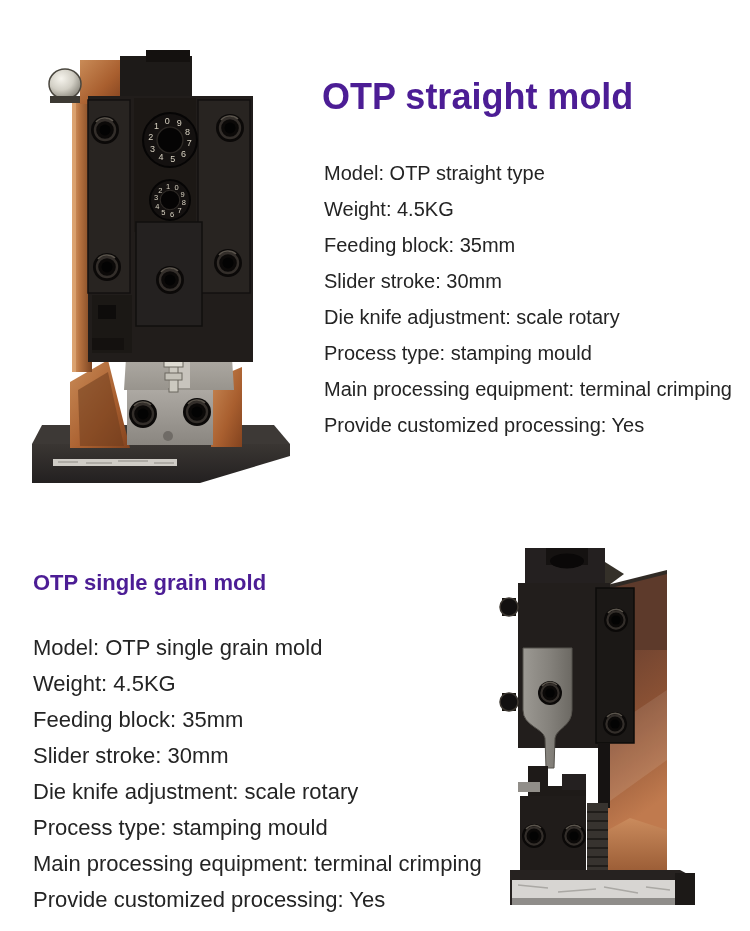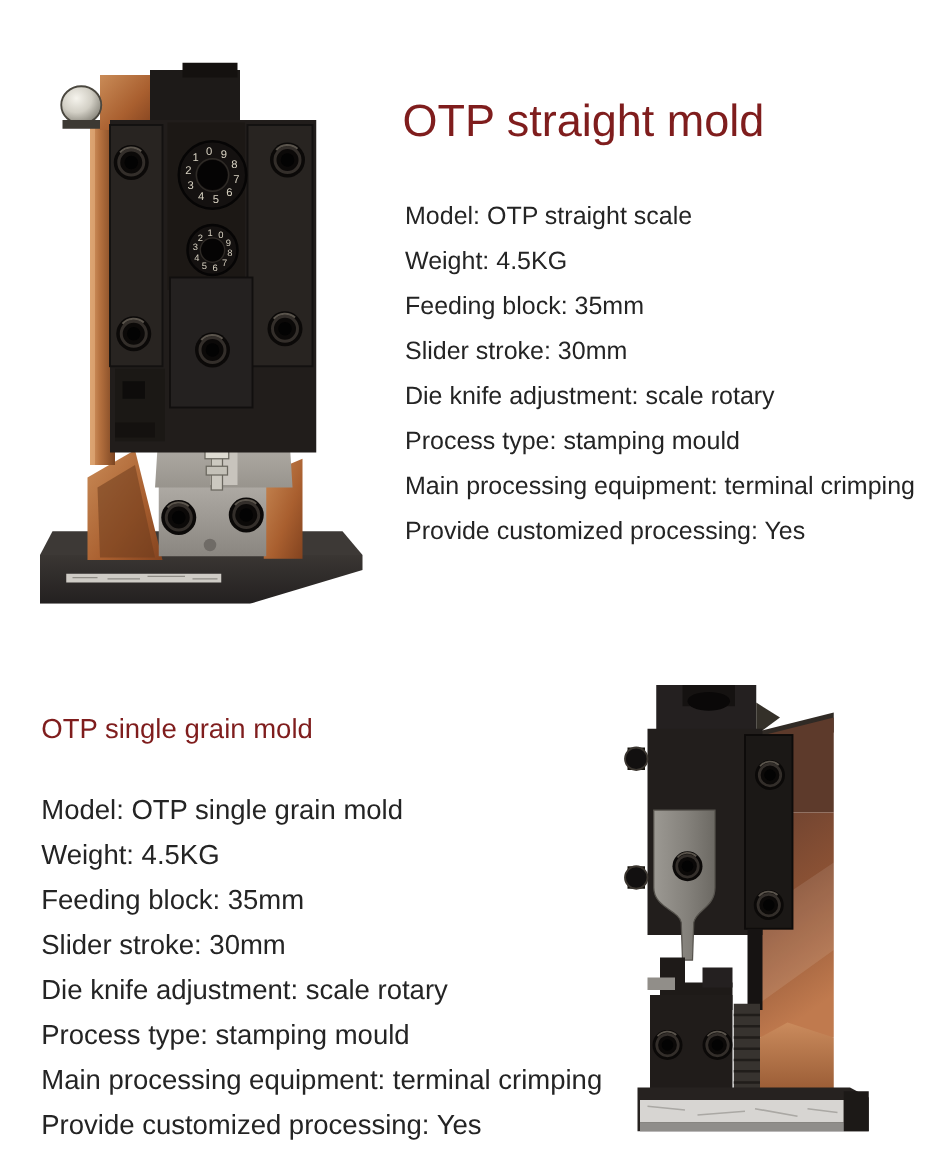--- a/index.html
+++ b/index.html
@@ -2,21 +2,21 @@
 <html><head>
 <meta charset="utf-8">
 <style>
   html,body{margin:0;padding:0;background:#ffffff;}
   .page{
     position:relative;width:750px;height:931px;background:#ffffff;
     font-family:"Liberation Sans", sans-serif;overflow:hidden;
   }
   .abs{position:absolute;}
   .product-title{
-    margin:0;color:#7f1d1d;font-weight:normal;white-space:nowrap;
+    margin:0;color:#4c1d95;font-weight:bold;white-space:nowrap;
   }
   .title-1{left:322px;top:75px;font-size:36px;line-height:44px;}
   .title-2{left:33px;top:563px;font-size:22px;line-height:40px;}
   .spec-list{
     list-style:none;margin:0;padding:0;color:#242424;white-space:nowrap;
   }
   .spec-list li{display:block;}
   .specs-1{left:324px;top:155px;font-size:20px;}
   .specs-1 li{line-height:36px;height:36px;}
   .specs-2{left:33px;top:630px;font-size:22px;}
@@ -175,21 +175,21 @@
           <rect x="64" y="245" width="40" height="58" fill="#1b1815"></rect>
           <rect x="70" y="255" width="18" height="14" fill="#0e0c0b"></rect>
           <rect x="64" y="288" width="32" height="12" fill="#14110f"></rect>
         </g>
       </svg>
     </figure>
 
     <h1 class="abs product-title title-1">OTP straight mold</h1>
 
     <ul class="abs spec-list specs-1">
-      <li>Model: OTP straight scale</li>
+      <li>Model: OTP straight type</li>
       <li>Weight: 4.5KG</li>
       <li>Feeding block: 35mm</li>
       <li>Slider stroke: 30mm</li>
       <li>Die knife adjustment: scale rotary</li>
       <li>Process type: stamping mould</li>
       <li>Main processing equipment: terminal crimping</li>
       <li>Provide customized processing: Yes</li>
     </ul>
   </section>
 

